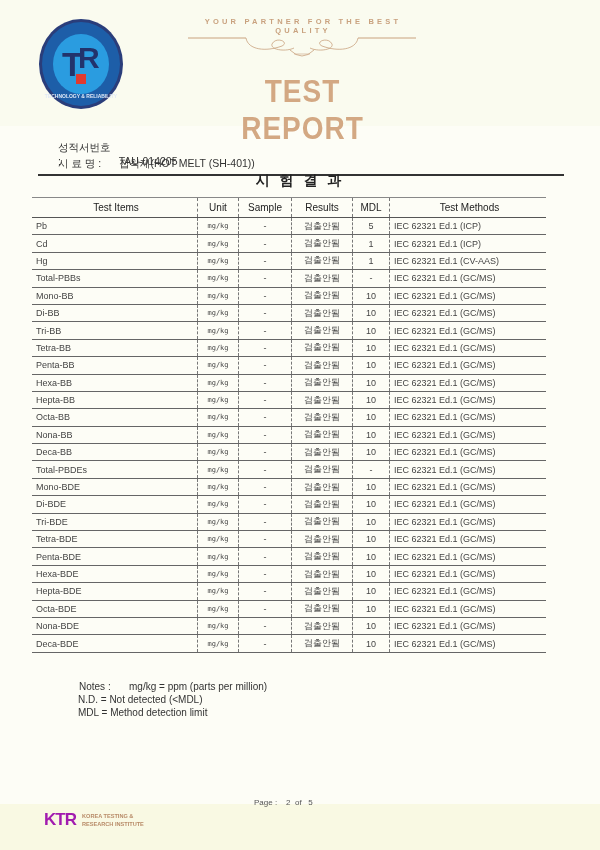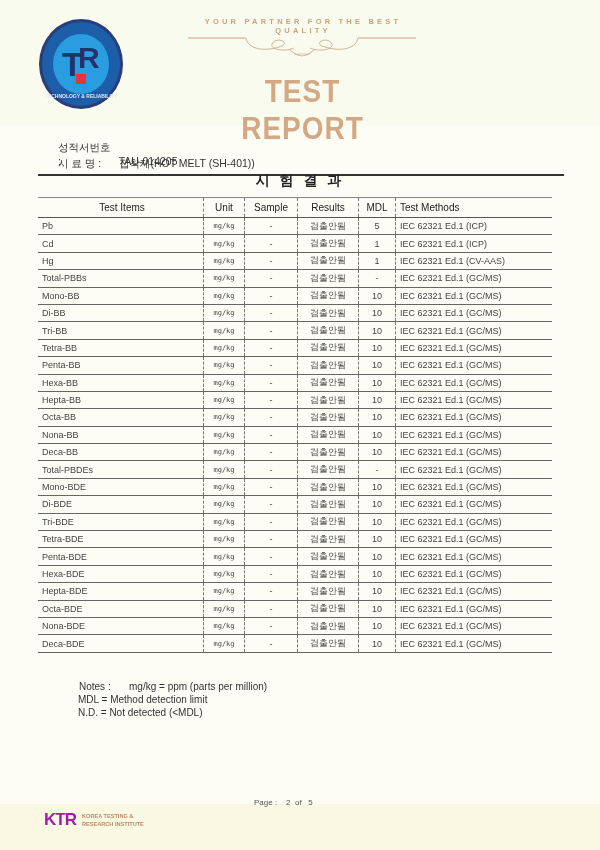--- a/index.html
+++ b/index.html
@@ -6,34 +6,34 @@
   body{width:600px;height:850px;background:#fdfdf6;position:relative;overflow:hidden;font-family:"Liberation Sans",sans-serif;color:#333;}
   .header-band{position:absolute;left:0;top:0;width:600px;height:126px;background:#fafbef;}
   .logo{position:absolute;left:38px;top:18px;width:86px;height:92px;}
   .tagline{position:absolute;left:190px;top:17px;width:226px;text-align:center;font-size:7.5px;font-weight:bold;letter-spacing:3.2px;color:#c9a27f;}
   .ornament{position:absolute;left:186px;top:30px;width:232px;height:38px;}
   .title{position:absolute;left:210px;top:78px;width:185px;text-align:center;font-family:"Liberation Sans",sans-serif;font-size:28px;font-weight:bold;color:#d3a883;letter-spacing:1px;transform:scaleY(1.15);}
   .meta{position:absolute;left:38px;font-size:10.5px;color:#333;}
   .meta .lbl{display:inline-block;width:58px;letter-spacing:0;margin-left:20px;}
   .rule-thick{position:absolute;left:38px;top:174px;width:526px;height:2px;background:#333;}
   .section-title{position:absolute;left:0;width:600px;top:172px;text-align:center;font-size:14px;font-weight:bold;color:#222;letter-spacing:3px;}
-  table.results{position:absolute;left:38px;top:197px;width:514px;border-collapse:collapse;font-size:9px;color:#444;}
+  table.results{position:absolute;left:32px;top:197px;width:514px;border-collapse:collapse;font-size:9px;color:#444;}
   table.results th{font-weight:normal;font-size:10px;color:#222;height:17px;border-bottom:1px solid #555;border-top:1px solid #888;}
   table.results td{height:16.4px;border-bottom:1px solid #666;padding:0;}
   table.results td,table.results th{border-left:1px dashed #777;}
   table.results td:first-child,table.results th:first-child{border-left:none;}
   .c-item{width:160px;text-align:left;padding-left:4px !important;}
   th.c-item{text-align:center;}
   .c-unit{width:38px;text-align:center;font-family:"DejaVu Sans Mono",monospace;font-size:7px !important;}
   th.c-unit{font-family:"Liberation Sans",sans-serif;font-size:10px !important;}
   .c-sample{width:50px;text-align:center;}
   .c-result{width:58px;text-align:center;}
   .c-mdl{width:34px;text-align:center;}
   .c-method{text-align:left;padding-left:4px !important;}
-  th.c-method{text-align:left;}
+  th.c-method{text-align:center;}
   .notes{position:absolute;left:40px;top:680px;font-size:10px;color:#333;line-height:13px;}
   .notes .nlabel{display:inline-block;width:50px;padding-left:39px;}
   .notes .indent{padding-left:38px;}
   .footer-band{position:absolute;left:0;top:804px;width:600px;height:46px;background:#f9f9e3;}
   .page-no{position:absolute;left:254px;top:798px;font-size:8px;color:#555;}
   .ktr-logo{position:absolute;left:44px;top:810px;font-size:17px;font-weight:bold;color:#a21caf;letter-spacing:-1px;text-align:right;}
   .ktr-name{position:absolute;left:82px;top:812px;font-size:5.6px;font-weight:bold;color:#b88b68;line-height:8px;}
 </style>
 </head>
 <body>
@@ -283,22 +283,22 @@
         <td class="c-sample">-</td>
         <td class="c-result">검출안됨</td>
         <td class="c-mdl">10</td>
         <td class="c-method">IEC 62321 Ed.1 (GC/MS)</td>
       </tr>
     </tbody>
 </table>
 
 <div class="notes">
   <div><span class="nlabel">Notes :</span><span>mg/kg = ppm (parts per million)</span></div>
+  <div class="indent">N.D. = Not detected (&lt;MDL)</div>
   <div class="indent">MDL = Method detection limit</div>
-  <div class="indent">N.D. = Not detected (&lt;MDL)</div>
 </div>
 
 <div class="footer-band"></div>
 <div class="page-no">
   <span>Page :</span>&nbsp;&nbsp;&nbsp;
   <span>2</span>&nbsp;
   <span>of</span>&nbsp;&nbsp;
   <span>5</span>
 </div>
 <div class="ktr-logo">KTR</div>

